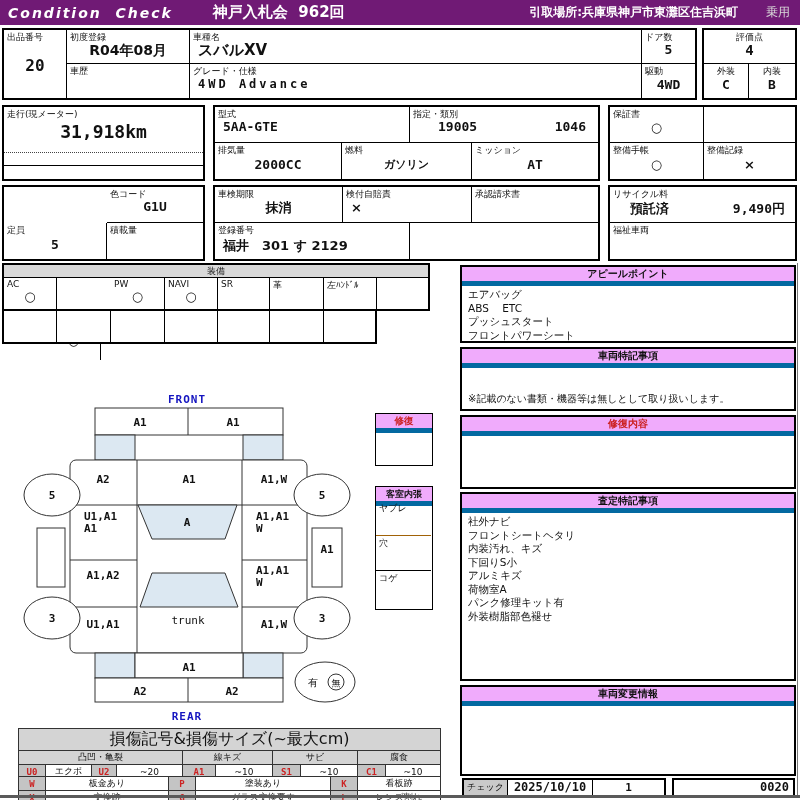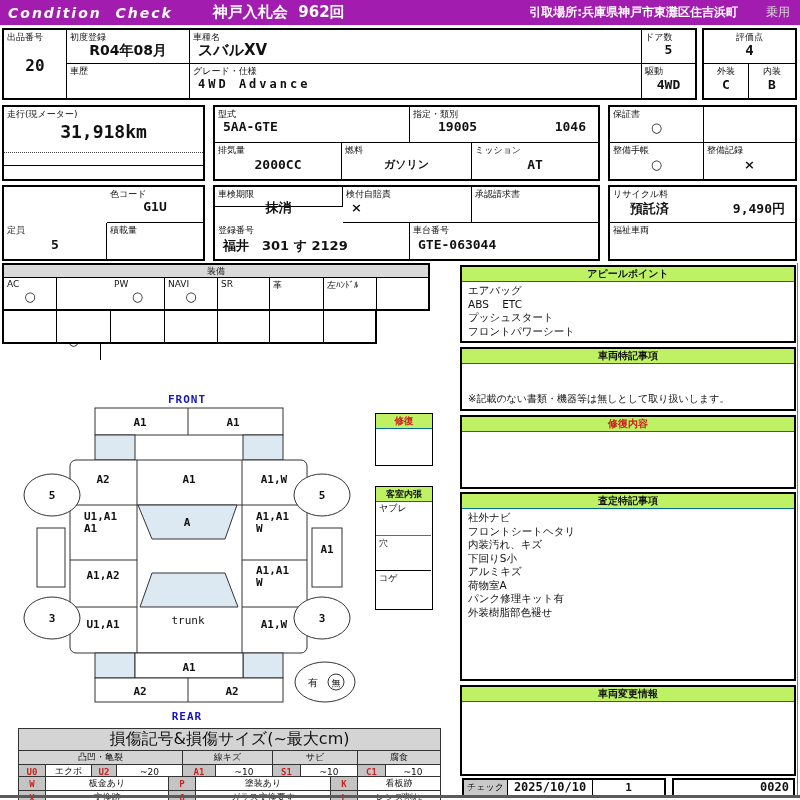--- a/index.html
+++ b/index.html
@@ -1,36 +1,36 @@
 <!DOCTYPE html>
 <html><head>
 <meta charset="utf-8">
 <style>
   html,body{margin:0;padding:0;background:#fff;}
   #page{position:relative;width:800px;height:800px;background:#fff;overflow:hidden;
         font-family:"DejaVu Sans","Liberation Sans",sans-serif;color:#111;}
   
-  #topbar{position:absolute;left:0;top:0;width:800px;height:25px;background:#a21caf;
+  #topbar{position:absolute;left:0;top:0;width:800px;height:25px;background:#701a75;
           display:flex;align-items:center;color:#fff;}
   #brand{font-style:italic;font-weight:bold;font-size:14px;margin-left:8px;letter-spacing:2px;white-space:pre;}
   #auction{font-weight:bold;font-size:15px;margin-left:40px;white-space:pre;}
   #pickup{font-weight:bold;font-size:12px;margin-left:auto;}
   #vclass{font-size:12px;color:#d9d9d9;margin-left:28px;margin-right:10px;}
   
   .box{position:absolute;border:2px solid #000;background:#fff;box-sizing:border-box;}
   .cell{position:absolute;box-sizing:border-box;}
   .br{border-right:1px solid #000;} .bb{border-bottom:1px solid #000;}
   .l{position:absolute;top:1px;left:3px;font-size:9px;white-space:nowrap;}
   .v{position:absolute;left:0;right:0;top:13px;text-align:center;font-weight:bold;font-size:13px;
      font-family:"DejaVu Sans Mono","Liberation Mono",monospace;white-space:nowrap;}
   .vjp{font-family:"DejaVu Sans","Liberation Sans",sans-serif;}
   .vleft{text-align:left;padding-left:8px;}
   
   .panel{position:absolute;border:2px solid #000;background:#fff;box-sizing:border-box;}
-  .ph{height:14px;background:#bef264;border-bottom:1px solid #0369a1;text-align:center;
+  .ph{height:14px;background:#f0abfc;border-bottom:5px solid #0369a1;text-align:center;
       font-size:10px;line-height:14px;font-weight:bold;}
   .pb{padding:2px 6px;font-size:10.5px;line-height:13.5px;}
   .pb div{white-space:pre;}
   .red{color:#cc2222;} .blue{fill:#1515c0;}
   
   table.legend{position:absolute;border-collapse:collapse;table-layout:fixed;background:#fff;}
   table.legend td{border:1px solid #333;font-size:9px;text-align:center;padding:0;height:11px;
                   overflow:hidden;white-space:nowrap;}
   td.gray{background:#d4d4d4;}
   td.code{background:#c4c4c4;color:#cc2222;font-weight:bold;font-family:"DejaVu Sans Mono","Liberation Mono",monospace;}
@@ -155,38 +155,34 @@
     <div class="cell br" style="left:0;top:36px;width:103px;height:36px;">
       <span class="l">定員</span>
       <span class="v" style="top:14px;">5</span>
     </div>
     <div class="cell" style="left:103px;top:36px;width:96px;height:36px;">
       <span class="l">積載量</span>
     </div>
   </div>
 
   <div class="box" style="left:213px;top:185px;width:387px;height:76px;">
-    <div class="cell br bb" style="left:0;top:0;width:128px;height:20px;">
+    <div class="cell br bb" style="left:0;top:0;width:128px;height:36px;">
       <span class="l">車検期限</span>
       <span class="v vjp" style="top:12px;font-size:13px;">抹消</span>
     </div>
     <div class="cell br bb" style="left:128px;top:0;width:129px;height:36px;">
       <span class="l">検付自賠責</span>
       <span class="v vjp vleft" style="top:13px;">×</span>
     </div>
     <div class="cell bb" style="left:257px;top:0;width:126px;height:36px;">
       <span class="l">承認請求書</span>
     </div>
     <div class="cell br" style="left:0;top:36px;width:195px;height:36px;">
       <span class="l">登録番号</span>
       <span class="v vjp vleft" style="top:14px;">福井　301 す 2129</span>
-    </div>
-    <div class="cell" style="left:195px;top:36px;width:188px;height:36px;">
-      <span class="l">車台番号</span>
-      <span class="v vleft" style="top:14px;">GTE-063044</span>
     </div>
   </div>
 
   <div class="box" style="left:608px;top:185px;width:189px;height:76px;">
     <div class="cell bb" style="left:0;top:0;width:185px;height:36px;">
       <span class="l">リサイクル料</span>
       <span class="v vjp vleft" style="top:13px;left:12px;">預託済</span>
       <span class="v" style="top:13px;left:auto;right:10px;text-align:right;">9,490円</span>
     </div>
     <div class="cell" style="left:0;top:36px;width:185px;height:36px;">

